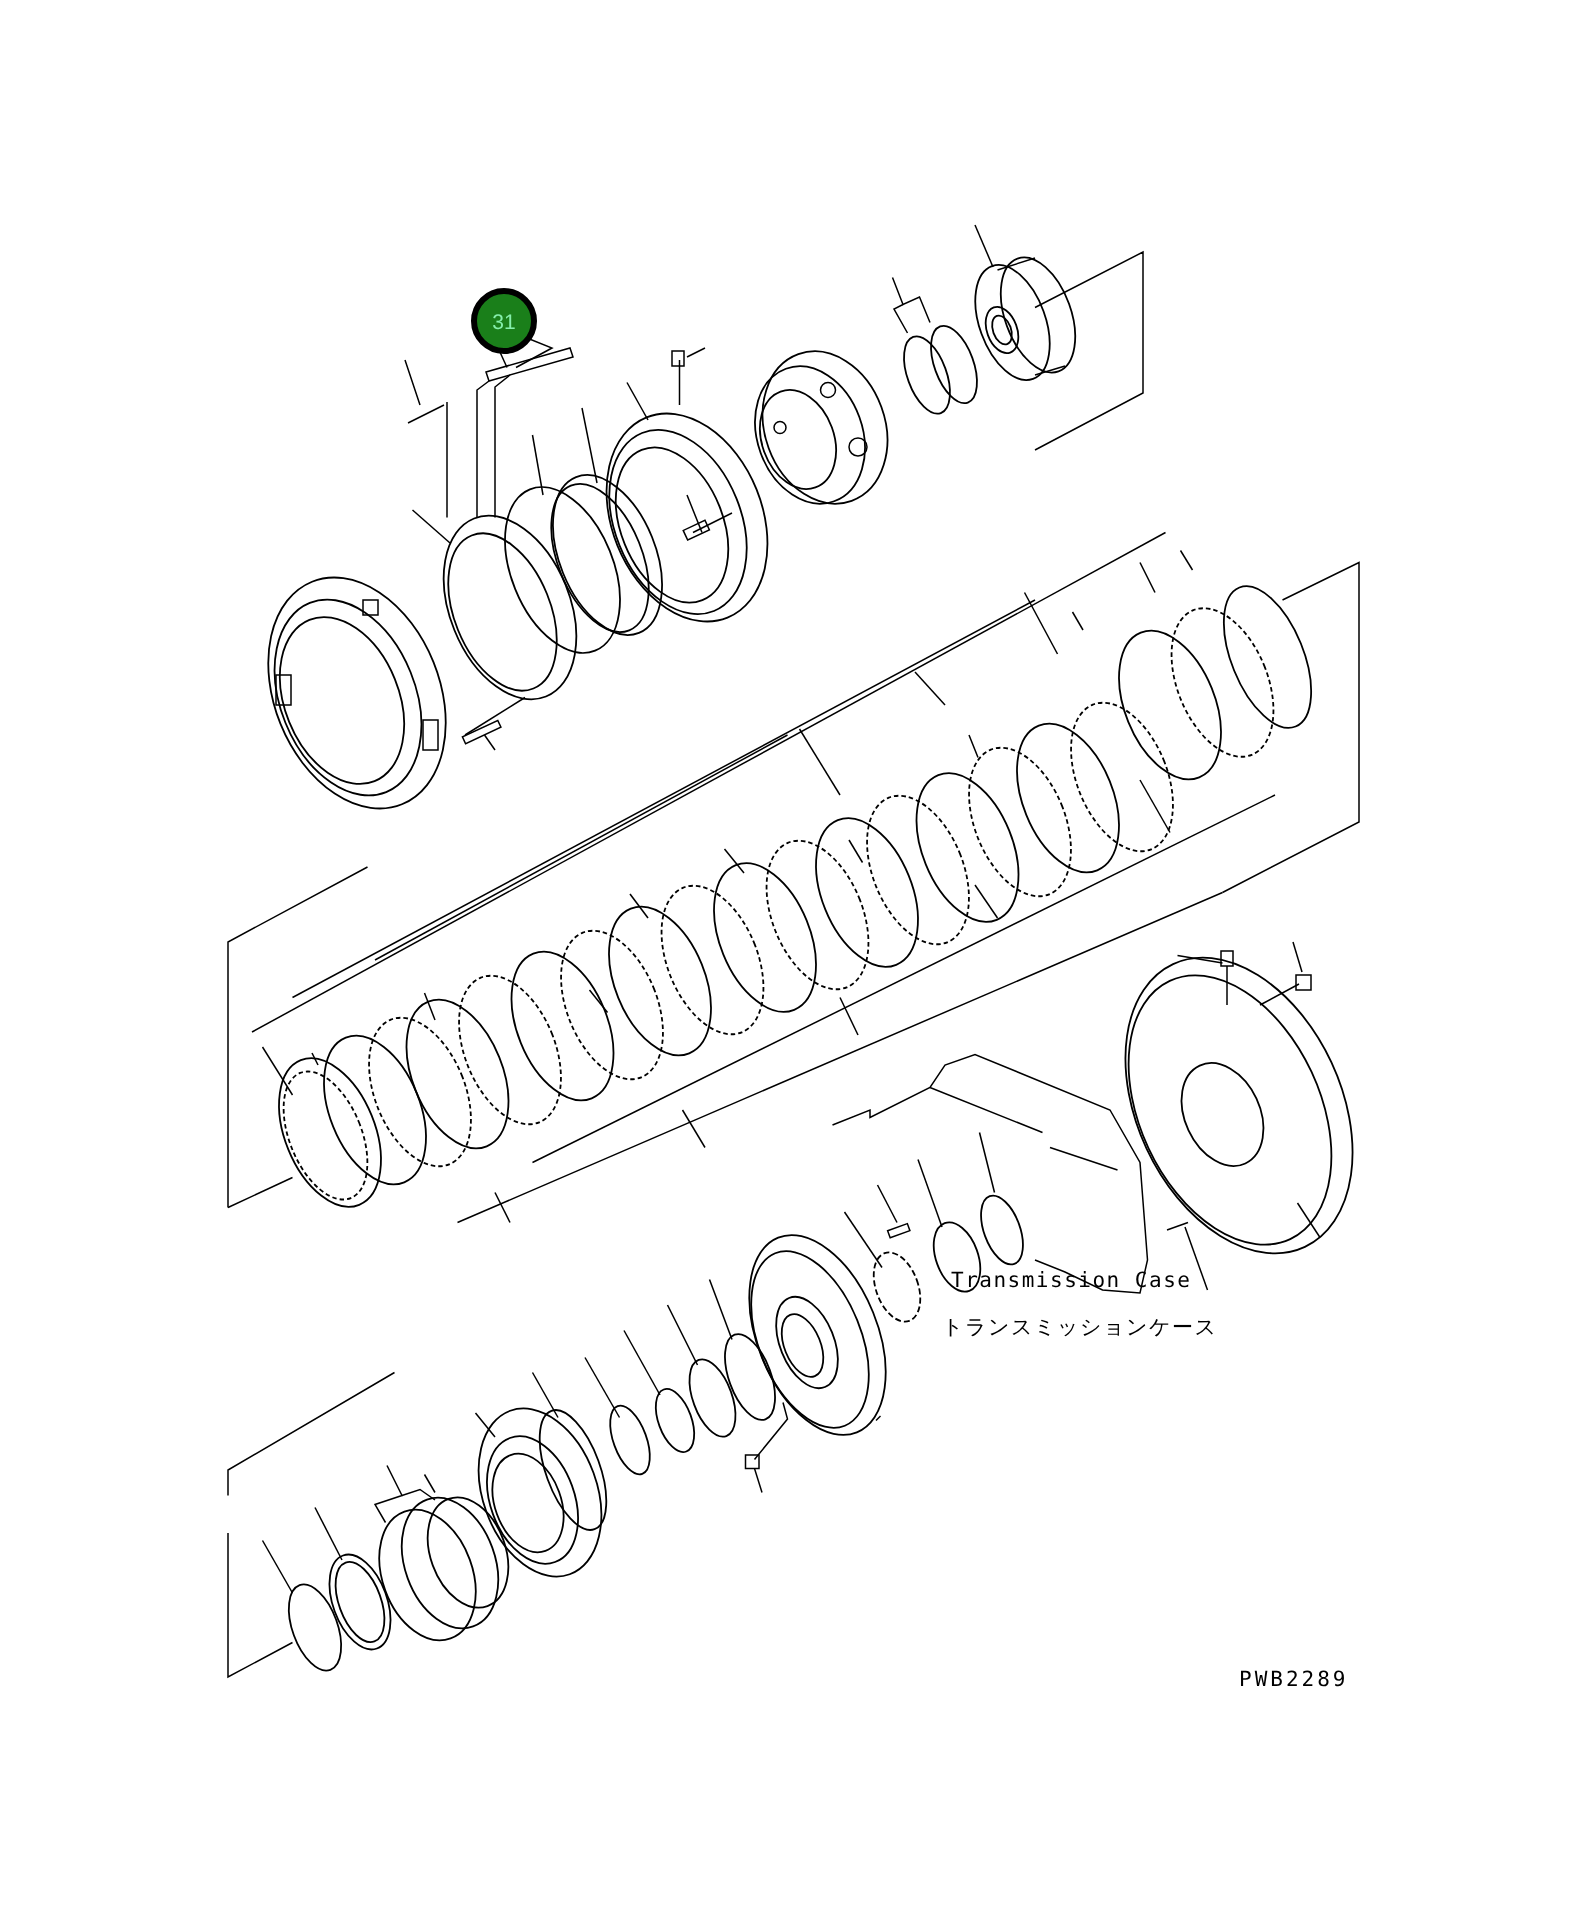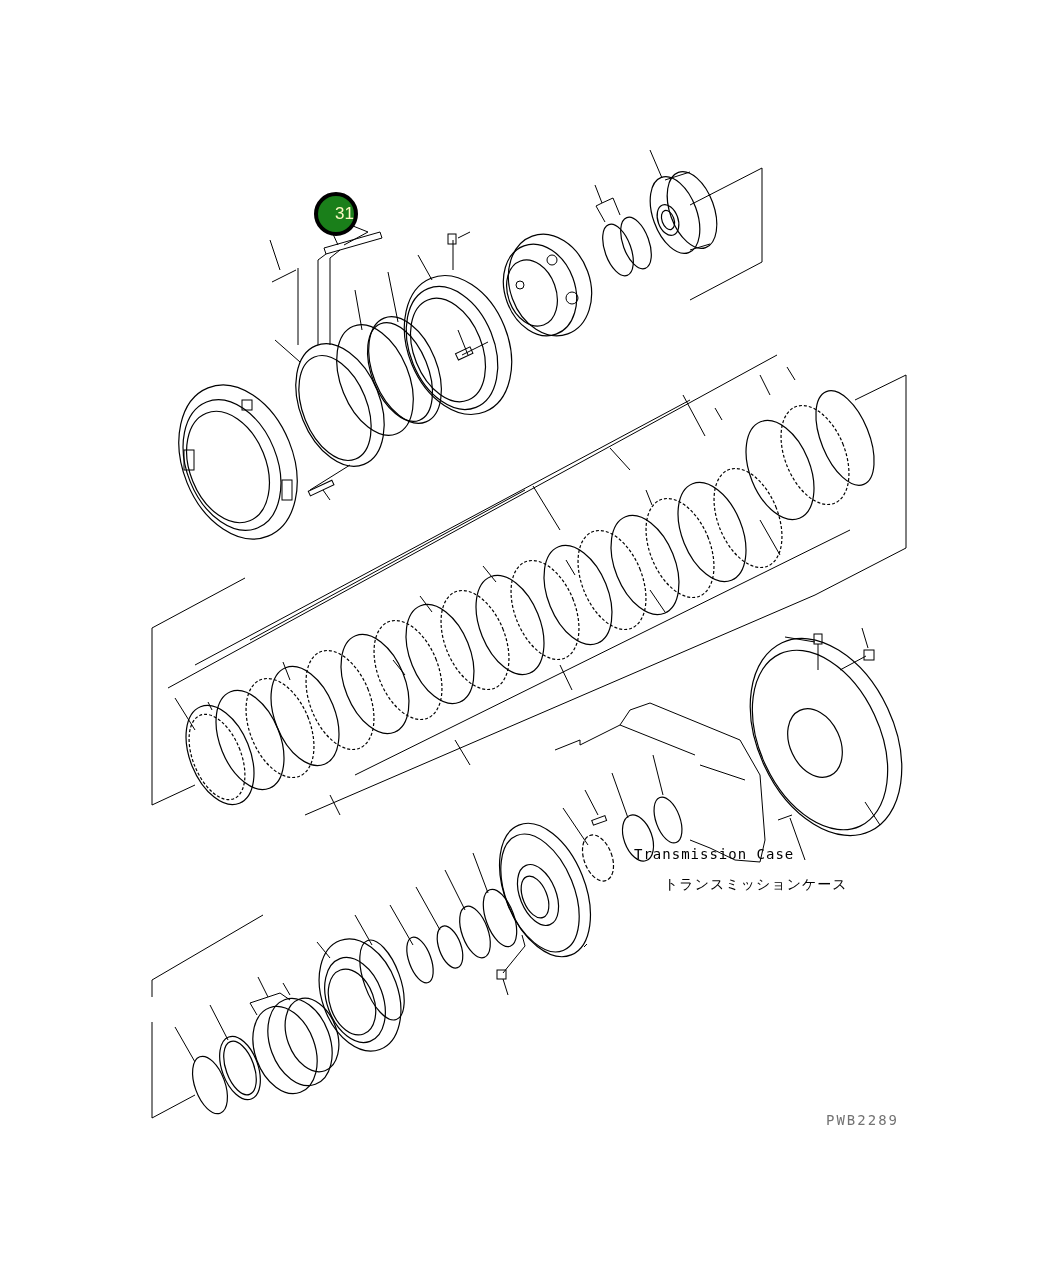--- a/index.html
+++ b/index.html
@@ -4,30 +4,30 @@
   <style>
     html, body { margin: 0; padding: 0; background: #ffffff; }
     body { width: 1057px; height: 1277px; position: relative; overflow: hidden; font-family: "DejaVu Sans Mono", monospace; }
     #canvas { position: absolute; left: 0; top: 0; width: 1057px; height: 1277px; }
     #canvas svg { position: absolute; left: 0; top: 0; }
     .ln { stroke: #000; stroke-width: 1.2; fill: none; }
     .thin { stroke: #000; stroke-width: 1; fill: none; }
     .callout {
       position: absolute; width: 36px; height: 36px; border-radius: 50%;
       background: #1a7f1a; border: 4px solid #000; box-sizing: content-box;
-      color: #fef9c3; font-family: "Liberation Sans", sans-serif; font-size: 17px;
-      display: flex; align-items: center; justify-content: flex-end; cursor: pointer;
+      color: #86efac; font-family: "Liberation Sans", sans-serif; font-size: 14px;
+      display: flex; align-items: center; justify-content: center; cursor: pointer;
     }
     .label-jp, .label-en {
       position: absolute; font-family: "DejaVu Sans Mono", monospace; font-size: 14px;
       color: #000; letter-spacing: 1px; white-space: nowrap;
     }
     .drawing-id {
       position: absolute; font-family: "DejaVu Sans Mono", monospace; font-size: 14px;
-      letter-spacing: 2px; color: #737373;
+      letter-spacing: 2px; color: #000000;
     }
   </style>
 </head>
 <body>
 
 <div id="canvas">
   <svg width="1057" height="1277" viewBox="0 0 1057 1277">
 
     <g>
       <polyline class="thin" points="690,300 762,262 762,168 690,205"></polyline>
@@ -242,17 +242,17 @@
       <ellipse class="ln" cx="240" cy="1068" rx="14" ry="28" transform="rotate(-20 240 1068)"></ellipse>
       <line class="thin" x1="175" y1="1027" x2="195" y2="1062"></line>
       <ellipse class="ln" cx="210" cy="1085" rx="15" ry="30" transform="rotate(-20 210 1085)"></ellipse>
     </g>
   </svg>
 
   <div class="callout" style="left:314px; top:192px;">
     <span>31</span>
   </div>
 
-  <div class="label-jp" style="left:628px; top:876px;margin-left:36px;">トランスミッションケース</div>
+  <div class="label-jp" style="left:628px; top:876px;">トランスミッションケース</div>
   <div class="label-en" style="left:634px; top:846px;">Transmission Case</div>
 
   <div class="drawing-id" style="left:826px; top:1112px;">PWB2289</div>
 </div>
 
 </body></html>

